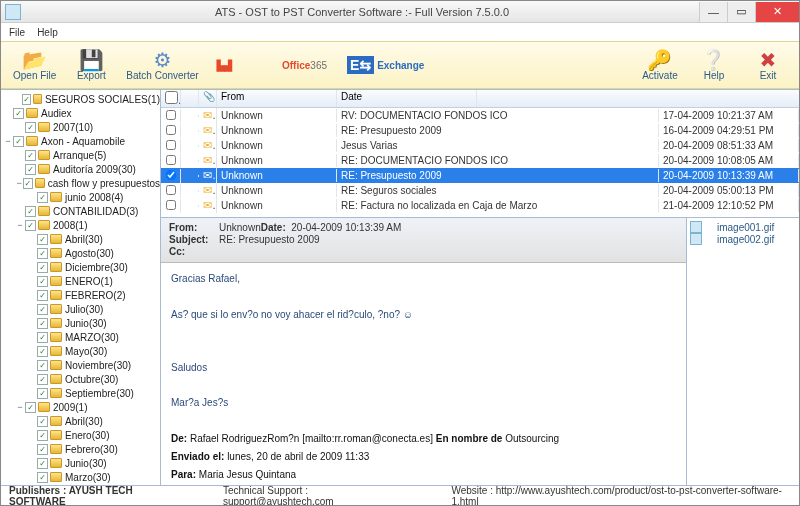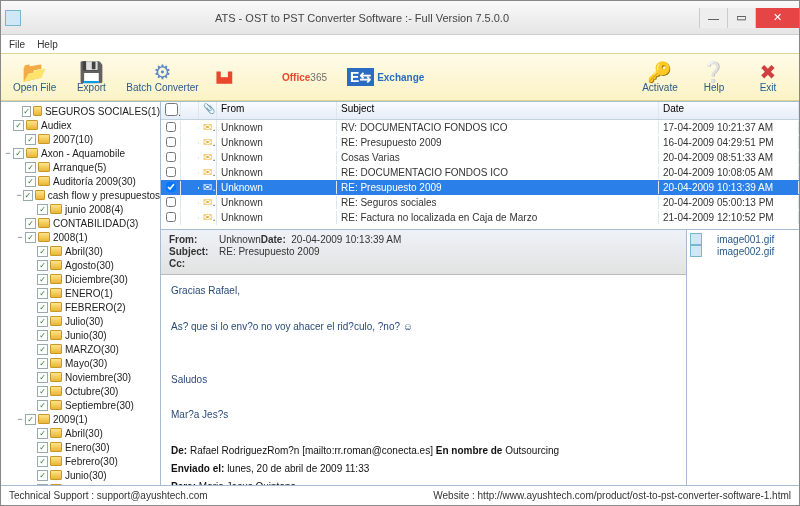--- a/index.html
+++ b/index.html
@@ -1,17 +1,17 @@
 <!DOCTYPE html>
 <html><head>
 <meta charset="utf-8">
 <style>
 * { margin: 0; padding: 0; box-sizing: border-box; font-family: Tahoma, Arial, sans-serif; font-size: 10px; }
 body { width: 800px; height: 506px; background: #fff; overflow: hidden; display: flex; flex-direction: column; border: 1px solid #888; }
-.titlebar { height: 34px; background: linear-gradient(#f9f9f9,#e5e5e5); display: flex; align-items: center; border-bottom: 1px solid #ccc; }
+.titlebar { height: 22px; background: linear-gradient(#f9f9f9,#e5e5e5); display: flex; align-items: center; border-bottom: 1px solid #ccc; }
 .titlebar .icon { width: 16px; height: 16px; margin: 0 4px; background: #d0e8f5; border: 1px solid #7ab5d0; }
 .titlebar .title { flex: 1; text-align: center; color: #444; font-size: 11px; }
 .winbtns { display: flex; }
 .winbtn { width: 28px; height: 20px; display: flex; align-items: center; justify-content: center; font-size: 11px; color: #333; background: #eee; border-left: 1px solid #ccc; cursor: pointer; }
 .winbtn.close { background: #e64545; color: #fff; width: 44px; }
 .menubar { height: 18px; display: flex; gap: 12px; padding: 0 8px; align-items: center; color: #333; font-size: 11px; }
 .menubar span { cursor: pointer; }
 .toolbar { height: 48px; background: linear-gradient(#fffbe8,#fbf3c5); display: flex; align-items: center; padding: 2px 6px; gap: 4px; border-top: 1px solid #e0d890; border-bottom: 1px solid #e0d890; }
 .tbutton { display: flex; flex-direction: column; align-items: center; justify-content: center; padding: 0 6px; color: #2a5a8a; font-size: 9px; cursor: pointer; min-width: 50px; }
 .tbutton .ticon { font-size: 20px; line-height: 20px; }
@@ -285,21 +285,20 @@
         <span class="exp"></span>
       </div>
     </div>
   <div class="right">
     <div class="list">
       <div class="lhdr">
         <div class="c-ck"><input type="checkbox" style=""></div>
         <div class="c-flag"></div>
         <div class="c-att">📎</div>
         <div class="c-from">From</div>
-        <div class="c-sub">Subject</div>
         <div class="c-date">Date</div>
       </div>
       <div id="rows">
           <div class="lrow">
             <div class="c-ck"><input type="checkbox" style=""></div>
             <div class="c-flag"></div>
             <div class="c-att"><span class="env">✉</span></div>
             <div class="c-from">Unknown</div>
             <div class="c-sub">RV: DOCUMENTACIO FONDOS ICO</div>
             <div class="c-date">17-04-2009 10:21:37 AM</div>
@@ -310,21 +309,21 @@
             <div class="c-att"><span class="env">✉</span></div>
             <div class="c-from">Unknown</div>
             <div class="c-sub">RE: Presupuesto 2009</div>
             <div class="c-date">16-04-2009 04:29:51 PM</div>
           </div>
           <div class="lrow">
             <div class="c-ck"><input type="checkbox" style=""></div>
             <div class="c-flag"></div>
             <div class="c-att"><span class="env">✉</span></div>
             <div class="c-from">Unknown</div>
-            <div class="c-sub">Cosas Varias</div>
+            <div class="c-sub">Jesus Varias</div>
             <div class="c-date">20-04-2009 08:51:33 AM</div>
           </div>
           <div class="lrow">
             <div class="c-ck"><input type="checkbox" style=""></div>
             <div class="c-flag"></div>
             <div class="c-att"><span class="env">✉</span></div>
             <div class="c-from">Unknown</div>
             <div class="c-sub">RE: DOCUMENTACIO FONDOS ICO</div>
             <div class="c-date">20-04-2009 10:08:05 AM</div>
           </div>
@@ -390,15 +389,16 @@
           <div class="attitem">
             <span class="ai"></span>
             <span>image002.gif</span>
           </div>
         </div>
     </div>
   </div>
 </div>
 
 <div class="footer">
+  <span><b>Publishers : </b><b>AYUSH TECH SOFTWARE</b></span>
   <span><span>Technical Support : </span><span>support@ayushtech.com</span></span>
   <span class="r"><span>Website : </span><span>http://www.ayushtech.com/product/ost-to-pst-converter-software-1.html</span></span>
 </div>
 
 </body></html>

